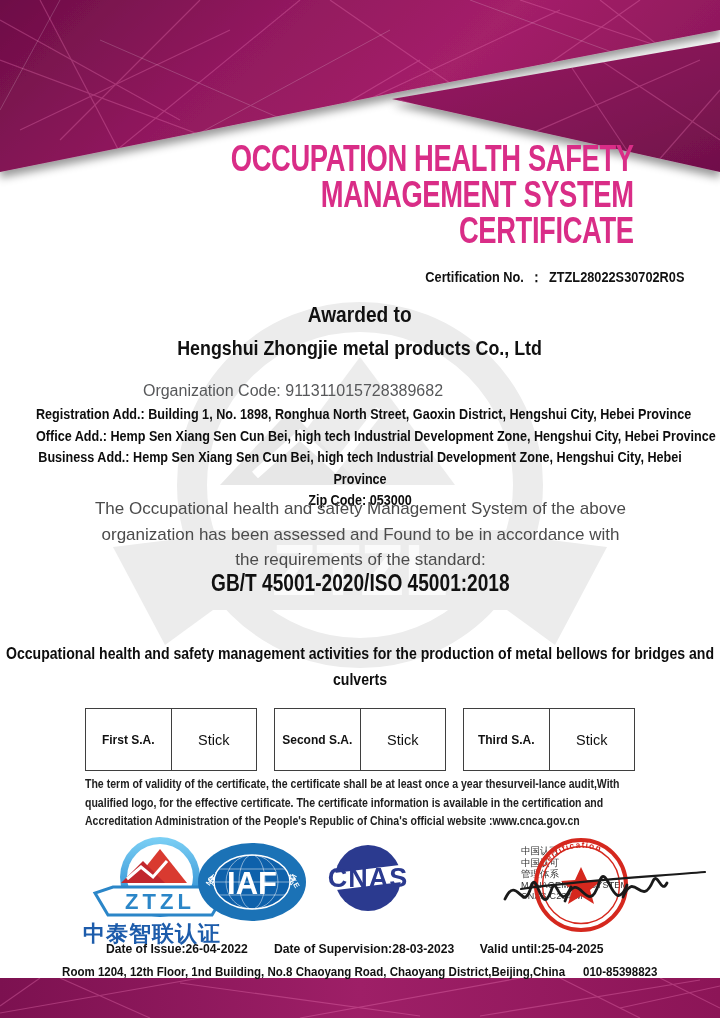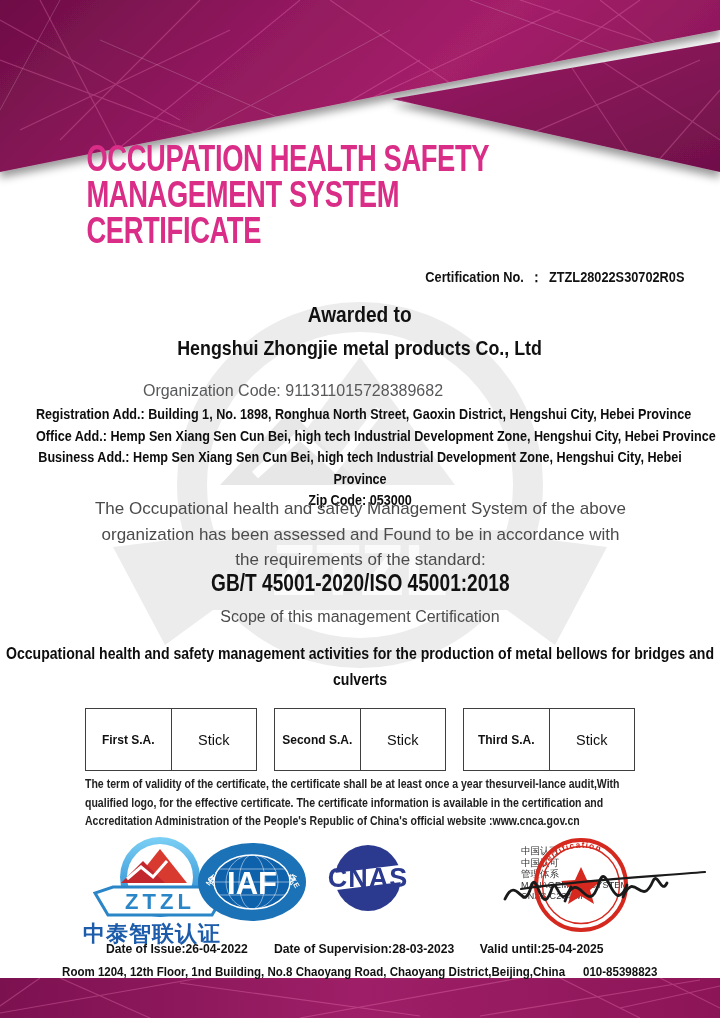--- a/index.html
+++ b/index.html
@@ -2,21 +2,21 @@
 <html><head>
 <meta charset="utf-8">
 <style>
   html,body{margin:0;padding:0;background:#fff;}
   .page{position:relative;width:720px;height:1018px;background:#fff;overflow:hidden;
         font-family:"Liberation Sans",sans-serif;color:#111;}
   .abs{position:absolute;}
   .layer-art{position:absolute;inset:0;z-index:0;}
   .layer-content{position:absolute;inset:0;z-index:2;}
   
-  .title{top:141px;left:0;width:720px;text-align:left;}
+  .title{top:141px;left:0;width:720px;text-align:right;}
   .title .tline{display:block;white-space:nowrap;font-weight:bold;font-size:36px;line-height:36px;
         letter-spacing:-.5px;color:#d92d87;transform:scaleX(.76);transform-origin:50% 50%;}
   
   .certno{top:268px;right:36px;text-align:right;}
   .certno .inner{display:inline-block;white-space:nowrap;font-weight:bold;font-size:14.5px;
         transform:scaleX(.88);transform-origin:100% 50%;}
   .certno .sep{margin:0 7px;}
   
   .awarded{top:302px;left:0;width:720px;text-align:center;}
   .awarded span{display:inline-block;white-space:nowrap;font-weight:bold;font-size:22px;
@@ -183,21 +183,20 @@
       <span class="addr-line">Province</span>
       <span class="addr-line">Zip Code: 053000</span>
     </div>
 
     <div class="abs statement">The Occupational health and safety Management System of the above organization has been assessed and Found to be in accordance with the requirements of the standard:</div>
 
     <div class="abs standard">
       <span>GB/T 45001-2020/ISO 45001:2018</span>
     </div>
 
-    <div class="abs scope-heading">Scope of this management Certification</div>
 
     <div class="abs scope-text">Occupational health and safety management activities for the production of metal bellows for bridges and culverts</div>
 
     <div class="abs sa-row">
       <div class="sa-box">
         <div class="sa-cell label">First S.A.</div>
         <div class="sa-cell value">Stick</div>
       </div>
       <div class="sa-box">
         <div class="sa-cell label">Second S.A.</div>

